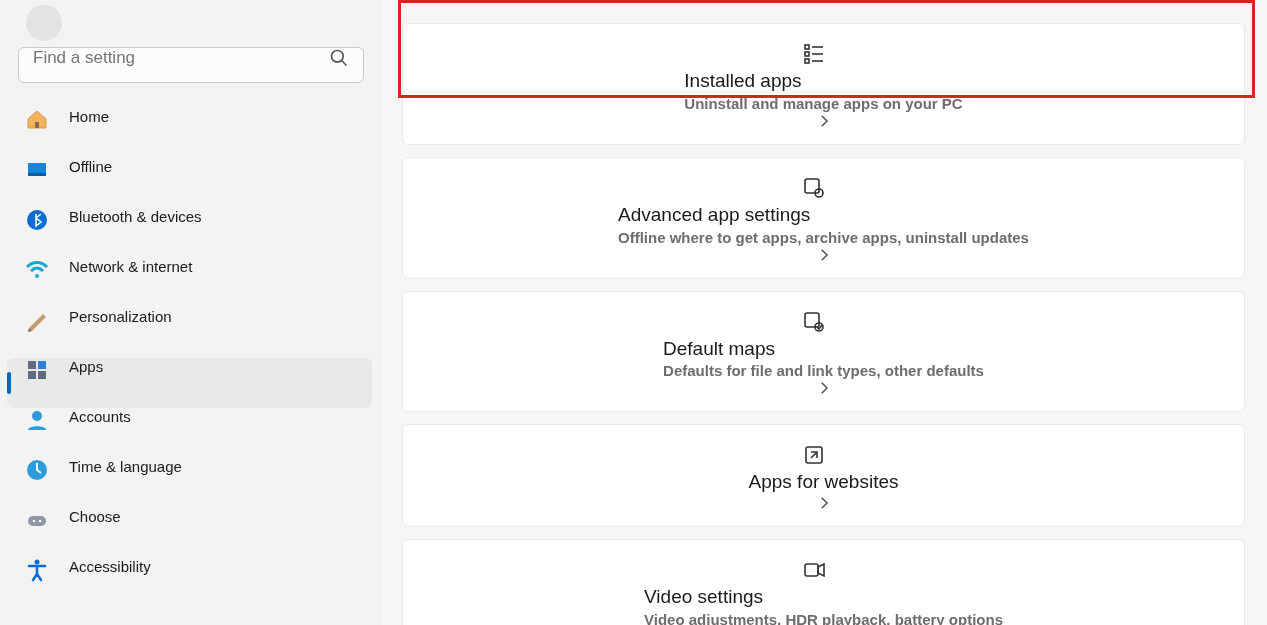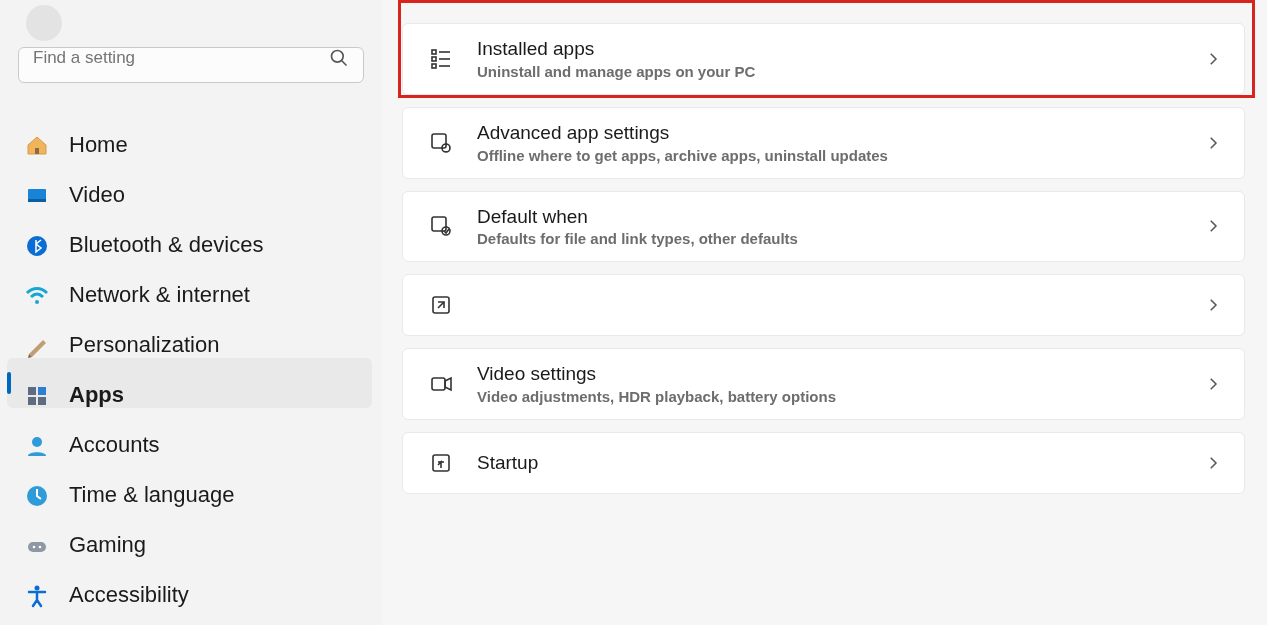--- a/index.html
+++ b/index.html
@@ -8,34 +8,34 @@
     
     .sidebar { width:382px; background:#f3f3f3; height:100%; padding-top:5px; position:relative; }
     .avatar { width:36px; height:36px; border-radius:50%; background:#e3e3e3; margin-left:26px; margin-bottom:6px; }
 
     .search-wrap { padding:0 18px; margin-bottom:25px; }
     .search { height:36px; border:1px solid #c9c9c9; border-radius:6px; background:#fcfcfc; display:flex; align-items:flex-start; padding:0 14px; }
     .search input { flex:1; border:none; outline:none; background:transparent; font-size:17px; color:#5e5e5e; }
     .search .mag { width:20px; height:20px; }
 
     .nav { list-style:none; padding-left:7px; }
-    .nav-item { height:50px; display:flex; align-items:flex-end; padding-left:18px; border-radius:6px; margin:0 10px 0 0; cursor:pointer; position:relative; font-size:22px; color:#1a1a1a; }
+    .nav-item { height:50px; display:flex; align-items:flex-start; padding-left:18px; border-radius:6px; margin:0 10px 0 0; cursor:pointer; position:relative; font-size:15px; color:#1a1a1a; }
     .nav-item .ic { width:24px; height:24px; margin-right:20px; display:flex; align-items:center; justify-content:center; }
-    .nav-item.active { background:#e9e9e9;font-weight:bold; }
+    .nav-item.active { background:#e9e9e9; }
     .nav-item.active::before { content:""; position:absolute; left:0; top:14px; bottom:14px; width:4px; background:#0067c0; border-radius:3px; }
 
     
     .redbox { position:absolute; border:3px solid #d8241e; pointer-events:none; }
     .redbox.side { left:7px; top:355px; width:367px; height:54px; }
     .redbox.main { left:398px; top:0; width:857px; height:98px; }
 
     
     .main { flex:1; height:100%; padding:14px 22px 0 20px; overflow:hidden; }
 
-    .card { background:#fff; border:1px solid #e9e9e9; border-radius:6px; display:flex; align-items:center; padding:14px 22px; margin-bottom:12px; cursor:pointer; }
+    .card { background:#fff; border:1px solid #e9e9e9; border-radius:6px; display:flex; align-items:center; padding:14px 22px; margin-bottom:12px; cursor:pointer;flex-direction:column; }
     .card .ic { width:32px; height:32px; margin-right:20px; display:flex; align-items:center; justify-content:center; color:#333; }
     .card .txt { flex:1; }
     .card .title { font-size:19px; font-weight:400; color:#1a1a1a; line-height:1.2; }
     .card .sub   { font-size:15px; color:#6d6d6d; margin-top:2px;font-weight:bold; }
     .card .chev  { width:18px; height:18px; color:#555; }
     .card.first { margin-top:9px; }
 
     
     .ic svg { width:24px; height:24px; }
   </style>
@@ -70,21 +70,21 @@
         </span>
       <span>Home</span>
     </li>
     <li class="nav-item">
       <span class="ic">
           <svg viewBox="0 0 24 24">
             <rect x="3" y="5" width="18" height="13" rx="1" fill="#1884d8"></rect>
             <rect x="3" y="15" width="18" height="3" fill="#0b5fa0"></rect>
           </svg>
         </span>
-      <span>Video</span>
+      <span>Offline</span>
     </li>
     <li class="nav-item">
       <span class="ic">
           <svg viewBox="0 0 24 24">
             <circle cx="12" cy="12" r="10" fill="#0b6cd4"></circle>
             <path d="M11 6v12l5-4-5-4 5-4-5 4" stroke="#fff" stroke-width="1.5" fill="none"></path>
           </svg>
         </span>
       <span>Bluetooth &amp; devices</span>
     </li>
@@ -137,21 +137,21 @@
       <span>Time &amp; language</span>
     </li>
     <li class="nav-item">
       <span class="ic">
           <svg viewBox="0 0 24 24">
             <rect x="3" y="8" width="18" height="10" rx="5" fill="#8e97a3"></rect>
             <circle cx="9" cy="13" r="1.3" fill="#fff"></circle>
             <circle cx="15" cy="13" r="1.3" fill="#fff"></circle>
           </svg>
         </span>
-      <span>Gaming</span>
+      <span>Choose</span>
     </li>
     <li class="nav-item">
       <span class="ic">
           <svg viewBox="0 0 24 24">
             <circle cx="12" cy="4" r="2.5" fill="#0b6cd4"></circle>
             <path d="M4 8h16M12 8v8M8 22l4-6 4 6" stroke="#0b6cd4" stroke-width="2.5" fill="none" stroke-linecap="round"></path>
           </svg>
         </span>
       <span>Accessibility</span>
     </li>
@@ -199,38 +199,39 @@
 
   <div class="card">
     <span class="ic">
         <svg viewBox="0 0 24 24" fill="none" stroke="#333" stroke-width="1.6">
           <rect x="3" y="3" width="14" height="14" rx="2"></rect>
           <circle cx="17" cy="17" r="4"></circle>
           <polyline points="15 17 17 19 20 15"></polyline>
         </svg>
       </span>
     <div class="txt">
-      <div class="title">Default when</div>
+      <div class="title">Default maps</div>
       <div class="sub">Defaults for file and link types, other defaults</div>
     </div>
     <span class="chev"><svg viewBox="0 0 24 24" fill="none" stroke="#555" stroke-width="2">
           <polyline points="9 5 16 12 9 19"></polyline>
         </svg></span>
   </div>
 
 
   <div class="card">
     <span class="ic">
         <svg viewBox="0 0 24 24" fill="none" stroke="#333" stroke-width="1.6">
           <rect x="4" y="4" width="16" height="16" rx="2"></rect>
           <polyline points="9 9 15 9 15 15"></polyline>
           <line x1="9" y1="15" x2="15" y2="9"></line>
         </svg>
       </span>
     <div class="txt">
+      <div class="title">Apps for websites</div>
     </div>
     <span class="chev"><svg viewBox="0 0 24 24" fill="none" stroke="#555" stroke-width="2">
           <polyline points="9 5 16 12 9 19"></polyline>
         </svg></span>
   </div>
 
   <div class="card">
     <span class="ic">
         <svg viewBox="0 0 24 24" fill="none" stroke="#333" stroke-width="1.6">
           <rect x="3" y="6" width="13" height="12" rx="2"></rect>

